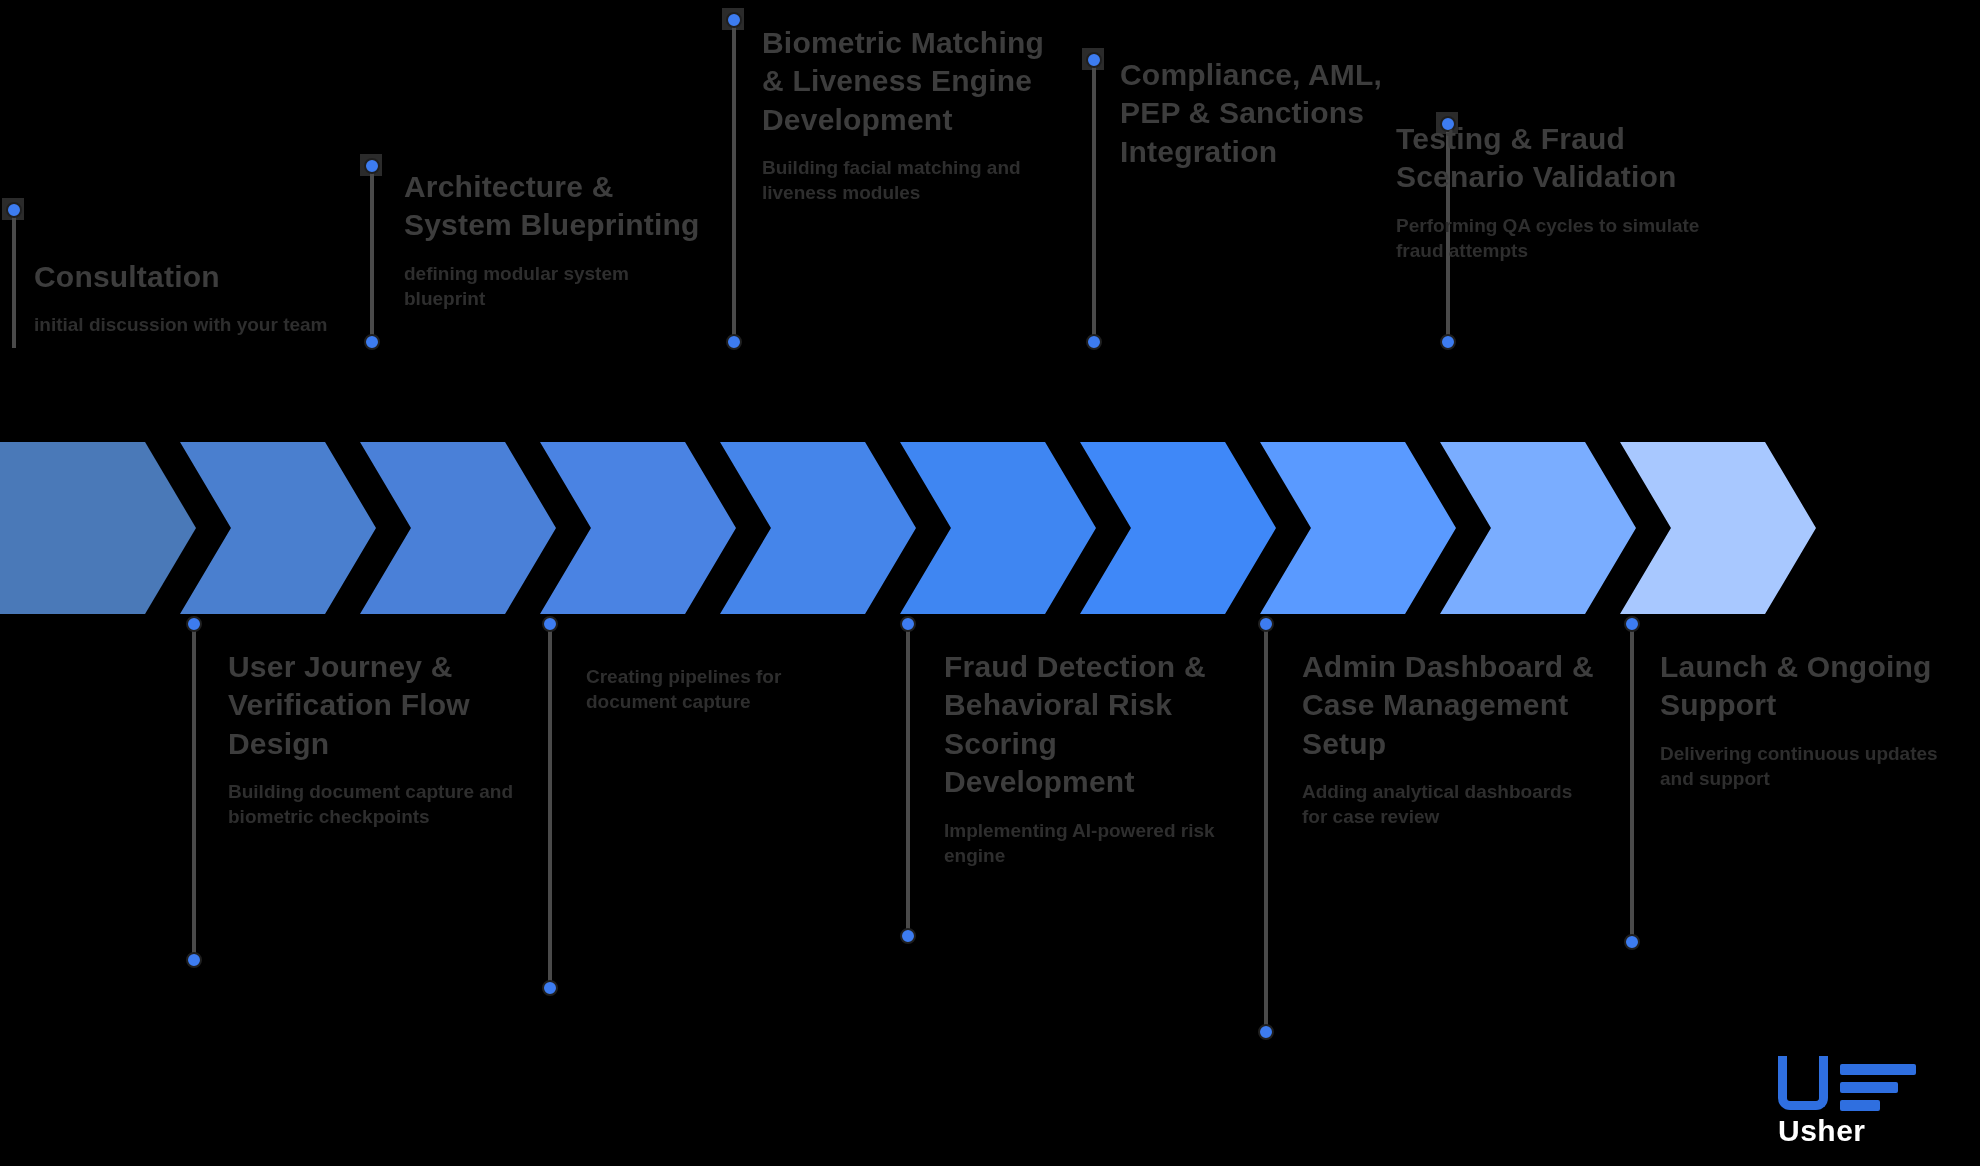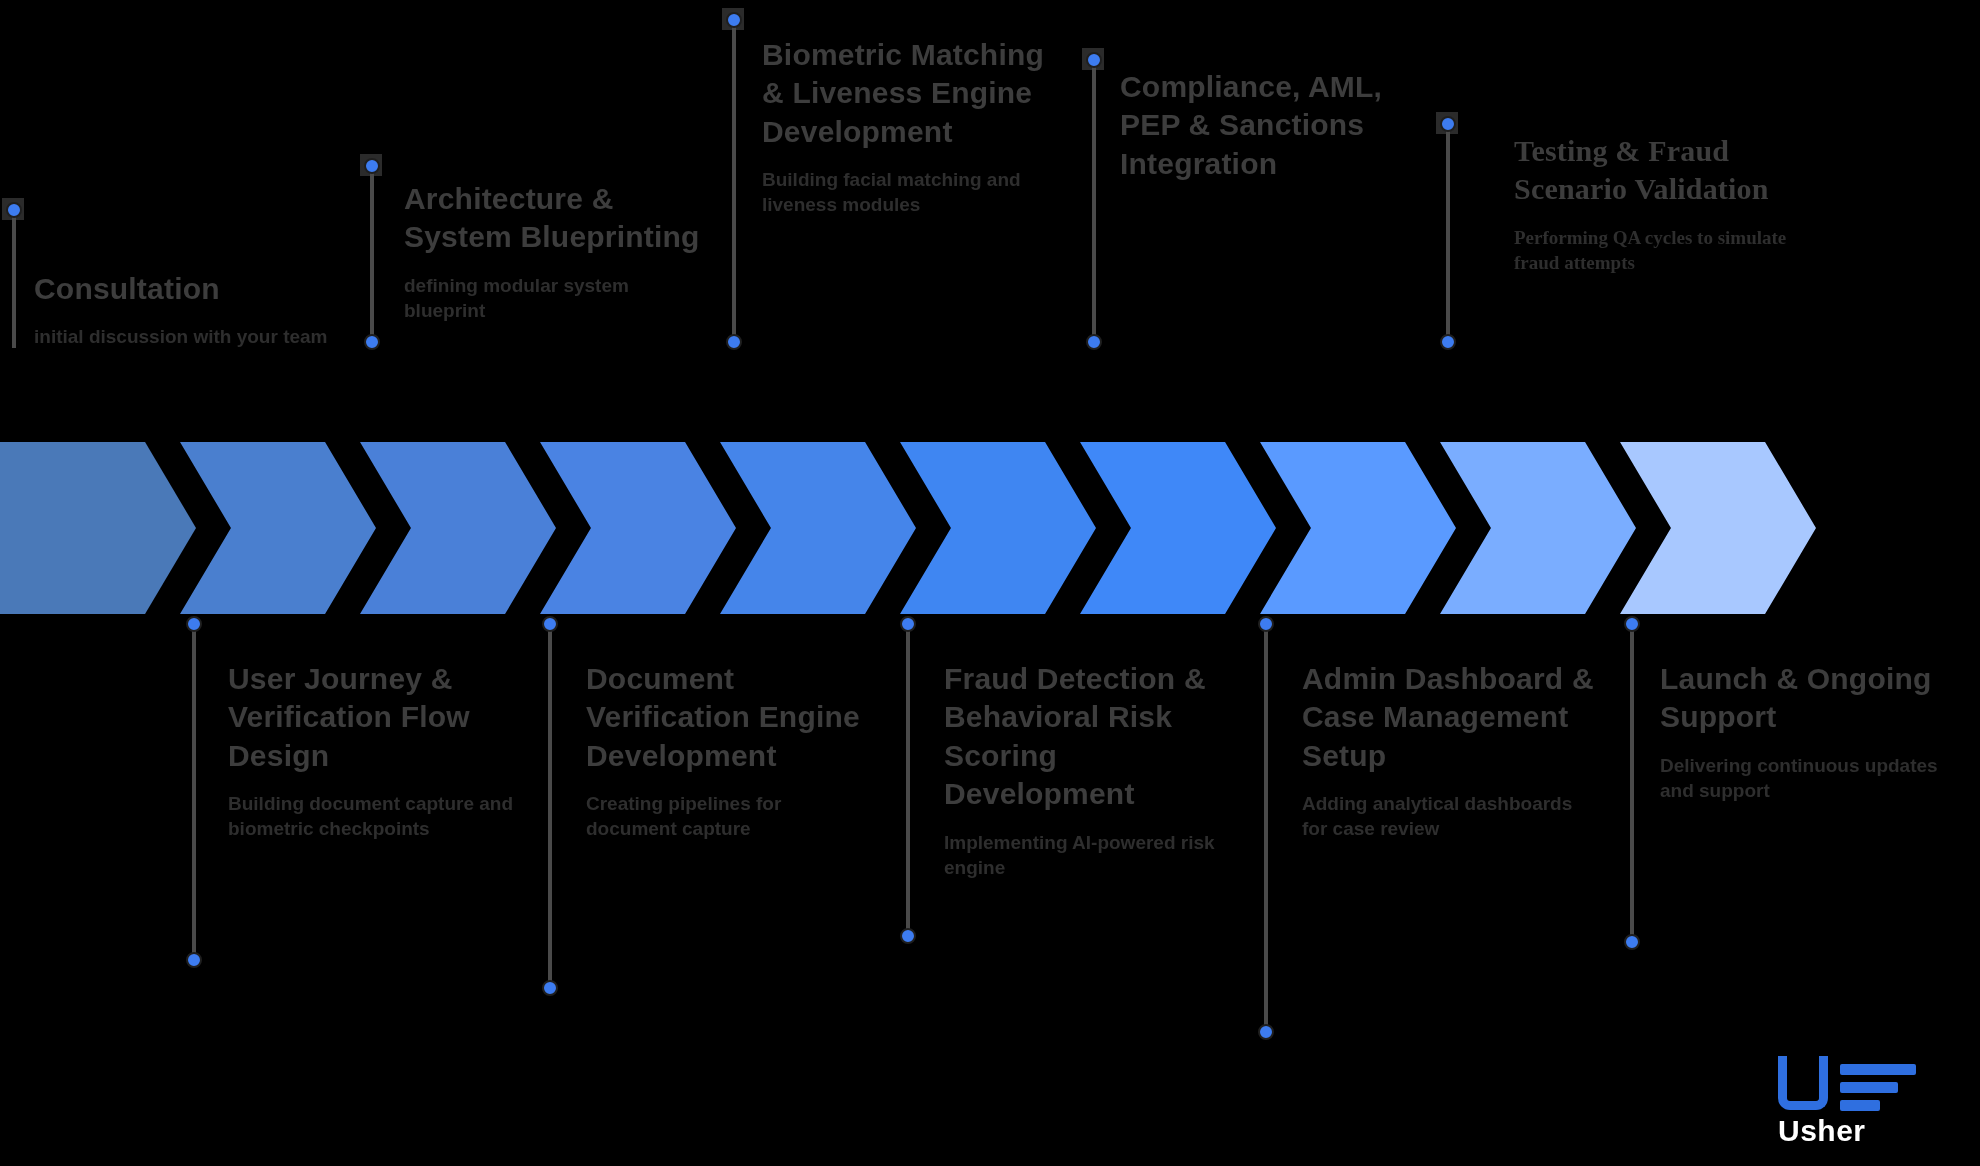--- a/index.html
+++ b/index.html
@@ -58,21 +58,20 @@
   .dot-sq {
     position: absolute;
     width: 22px;
     height: 22px;
     background: #2b2b2b;
   }
 
   
   .block {
     position: absolute;
-    margin-top: 12px;
   }
   .block .title {
     font-size: 30px;
     font-weight: bold;
     line-height: 1.28;
     color: #3d3d3d;
     letter-spacing: 0.2px;
   }
   .block .sub {
     margin-top: 16px;
@@ -192,32 +191,31 @@
 
   <div class="block" style="left:762px; top:24px; width:300px;">
     <div class="title">Biometric Matching &amp; Liveness Engine Development</div>
     <div class="sub">Building facial matching and liveness modules</div>
   </div>
 
   <div class="block" style="left:1120px; top:56px; width:310px;">
     <div class="title">Compliance, AML, PEP &amp; Sanctions Integration</div>
   </div>
 
-  <div class="block" style="left:1514px; top:120px; width:310px;font-family:Liberation Serif, serif;">
+  <div class="block" style="left:1396px; top:120px; width:310px;">
     <div class="title">Testing &amp; Fraud Scenario Validation</div>
     <div class="sub">Performing QA cycles to simulate fraud attempts</div>
   </div>
 
   <div class="block" style="left:228px; top:648px; width:300px;">
     <div class="title">User Journey &amp; Verification Flow Design</div>
     <div class="sub">Building document capture and biometric checkpoints</div>
   </div>
 
   <div class="block" style="left:586px; top:648px; width:290px;">
-    <div class="title">Document Verification Engine Development</div>
     <div class="sub">Creating pipelines for document capture</div>
   </div>
 
   <div class="block" style="left:944px; top:648px; width:310px;">
     <div class="title">Fraud Detection &amp; Behavioral Risk Scoring Development</div>
     <div class="sub">Implementing AI-powered risk engine</div>
   </div>
 
   <div class="block" style="left:1302px; top:648px; width:300px;">
     <div class="title">Admin Dashboard &amp; Case Management Setup</div>

